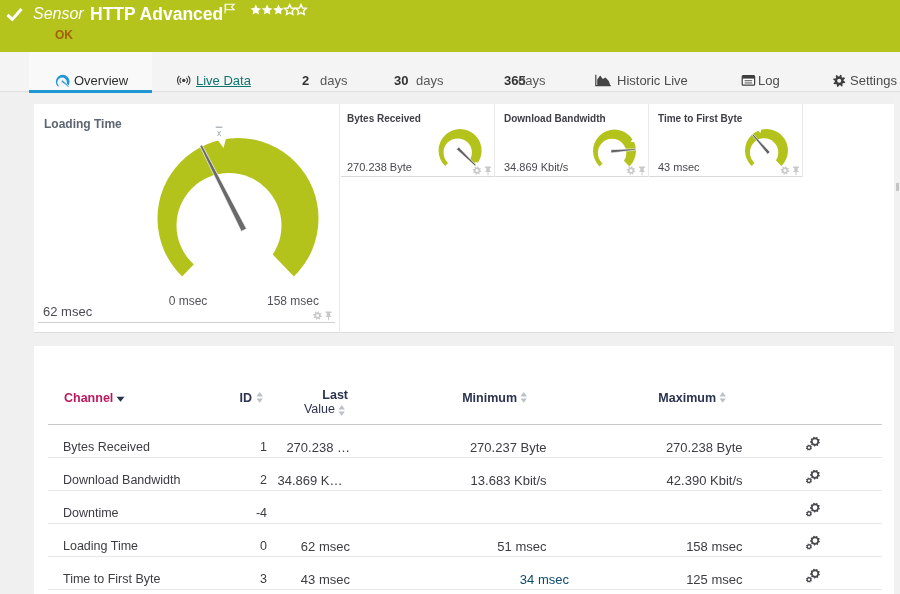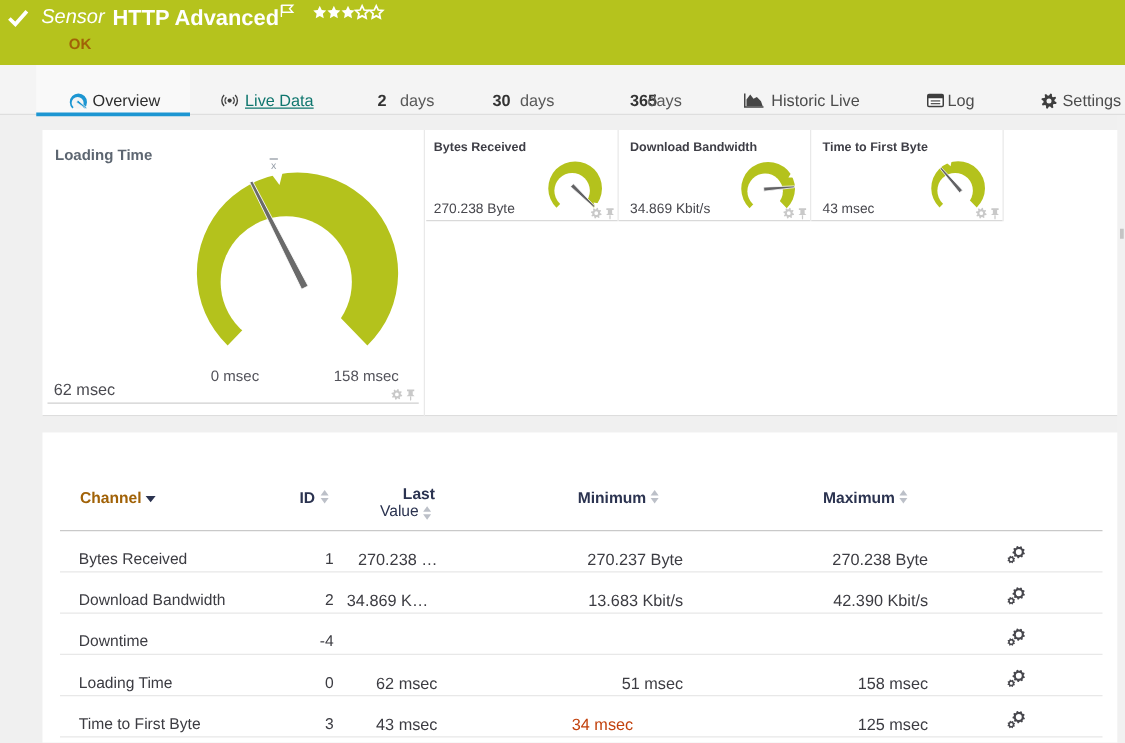--- a/index.html
+++ b/index.html
@@ -51,21 +51,21 @@
 <div class="t" style="left:258px;top:294px;width:70px;text-align:center;font-size:12px;color:#52525a;">158 msec</div>
 <div class="t" style="left:43px;top:304px;font-size:13px;color:#4a4a50;">62 msec</div>
 
 <div class="t" style="left:347px;top:113px;font-size:10px;font-weight:bold;color:#3e3e46;">Bytes Received</div>
 <div class="t" style="left:347px;top:161px;font-size:11px;color:#47474d;">270.238 Byte</div>
 <div class="t" style="left:504px;top:113px;font-size:10px;font-weight:bold;color:#3e3e46;">Download Bandwidth</div>
 <div class="t" style="left:504px;top:161px;font-size:11px;color:#47474d;">34.869 Kbit/s</div>
 <div class="t" style="left:658px;top:113px;font-size:10px;font-weight:bold;color:#3e3e46;">Time to First Byte</div>
 <div class="t" style="left:658px;top:161px;font-size:11px;color:#47474d;">43 msec</div>
 
-<div class="t" style="left:64px;top:391px;font-size:12.5px;font-weight:bold;color:#a16207;">Channel</div>
+<div class="t" style="left:64px;top:391px;font-size:12.5px;font-weight:bold;color:#be185d;">Channel</div>
 <div class="t" style="left:228px;top:391px;width:24px;text-align:right;font-size:12.5px;font-weight:bold;color:#2b3350;">ID</div>
 <div class="t" style="left:288px;top:388px;width:60px;text-align:right;font-size:12.5px;font-weight:bold;color:#2b3350;">Last</div>
 <div class="t" style="left:275px;top:402px;width:60px;text-align:right;font-size:12.5px;font-weight:normal;color:#2b3350;">Value</div>
 <div class="t" style="left:437px;top:391px;width:80px;text-align:right;font-size:12.5px;font-weight:bold;color:#2b3350;">Minimum</div>
 <div class="t" style="left:636px;top:391px;width:80px;text-align:right;font-size:12.5px;font-weight:bold;color:#2b3350;">Maximum</div>
 
 <div class="abs" style="left:48px;top:424px;width:834px;height:1px;background:#c9c9c9;"></div>
 <div class="abs" style="left:48px;top:457px;width:834px;height:1px;background:#e8e8e8;"></div>
 <div class="abs" style="left:48px;top:490px;width:834px;height:1px;background:#e8e8e8;"></div>
 <div class="abs" style="left:48px;top:523px;width:834px;height:1px;background:#e8e8e8;"></div>
@@ -84,21 +84,21 @@
 <div class="t" style="left:63px;top:506px;font-size:12.5px;color:#3c3c42;">Downtime</div>
 <div class="t" style="left:227px;top:506px;width:40px;text-align:right;font-size:12.5px;color:#3c3c42;">-4</div>
 <div class="t" style="left:63px;top:539px;font-size:12.5px;color:#3c3c42;">Loading Time</div>
 <div class="t" style="left:227px;top:539px;width:40px;text-align:right;font-size:12.5px;color:#3c3c42;">0</div>
 <div class="t" style="left:270px;top:539px;width:80px;text-align:right;font-size:13px;color:#3c3c42;">62 msec</div>
 <div class="t" style="left:446.5px;top:539px;width:100px;text-align:right;font-size:13px;color:#3c3c42;">51 msec</div>
 <div class="t" style="left:642.5px;top:539px;width:100px;text-align:right;font-size:13px;color:#3c3c42;">158 msec</div>
 <div class="t" style="left:63px;top:572px;font-size:12.5px;color:#3c3c42;">Time to First Byte</div>
 <div class="t" style="left:227px;top:572px;width:40px;text-align:right;font-size:12.5px;color:#3c3c42;">3</div>
 <div class="t" style="left:270px;top:572px;width:80px;text-align:right;font-size:13px;color:#3c3c42;">43 msec</div>
-<div class="t" style="left:432px;top:572px;width:100px;text-align:center;font-size:13px;color:#c2410c;">34 msec</div>
+<div class="t" style="left:469px;top:572px;width:100px;text-align:right;font-size:13px;color:#0c4a6e;">34 msec</div>
 <div class="t" style="left:642.5px;top:572px;width:100px;text-align:right;font-size:13px;color:#3c3c42;">125 msec</div>
 <svg class="abs" style="left:0;top:0;" width="900" height="594" viewBox="0 0 900 594">
 <path d="M7.5,14.8 L12.3,19.4 L21.5,9.0" fill="none" stroke="#fff" stroke-width="3.0"></path>
     <path d="M225.6,4.2 L234.2,4.2 L231.6,7.0 L234.2,9.8 L225.6,9.8 Z" fill="none" stroke="#fff" stroke-width="1.1"></path>
     <path d="M225.1,4.0 L225.1,13.6" stroke="#fff" stroke-width="1.1"></path>
     <path d="M255.8,4.6 L257.4,8.0 L261.0,8.4 L258.3,10.9 L259.0,14.5 L255.8,12.7 L252.6,14.5 L253.3,10.9 L250.6,8.4 L254.2,8.0 Z" fill="#fff"></path>
     <path d="M267.1,4.6 L268.7,8.0 L272.3,8.4 L269.6,10.9 L270.3,14.5 L267.1,12.7 L263.9,14.5 L264.6,10.9 L261.9,8.4 L265.5,8.0 Z" fill="#fff"></path>
     <path d="M278.4,4.6 L280.0,8.0 L283.6,8.4 L280.9,10.9 L281.6,14.5 L278.4,12.7 L275.2,14.5 L275.9,10.9 L273.2,8.4 L276.8,8.0 Z" fill="#fff"></path>
     <path d="M289.7,4.6 L291.3,8.0 L294.9,8.4 L292.2,10.9 L292.9,14.5 L289.7,12.7 L286.5,14.5 L287.2,10.9 L284.5,8.4 L288.1,8.0 Z" fill="none" stroke="#fff" stroke-width="1.4"></path>
     <path d="M301.0,4.6 L302.6,8.0 L306.2,8.4 L303.5,10.9 L304.2,14.5 L301.0,12.7 L297.8,14.5 L298.5,10.9 L295.8,8.4 L299.4,8.0 Z" fill="none" stroke="#fff" stroke-width="1.4"></path>

